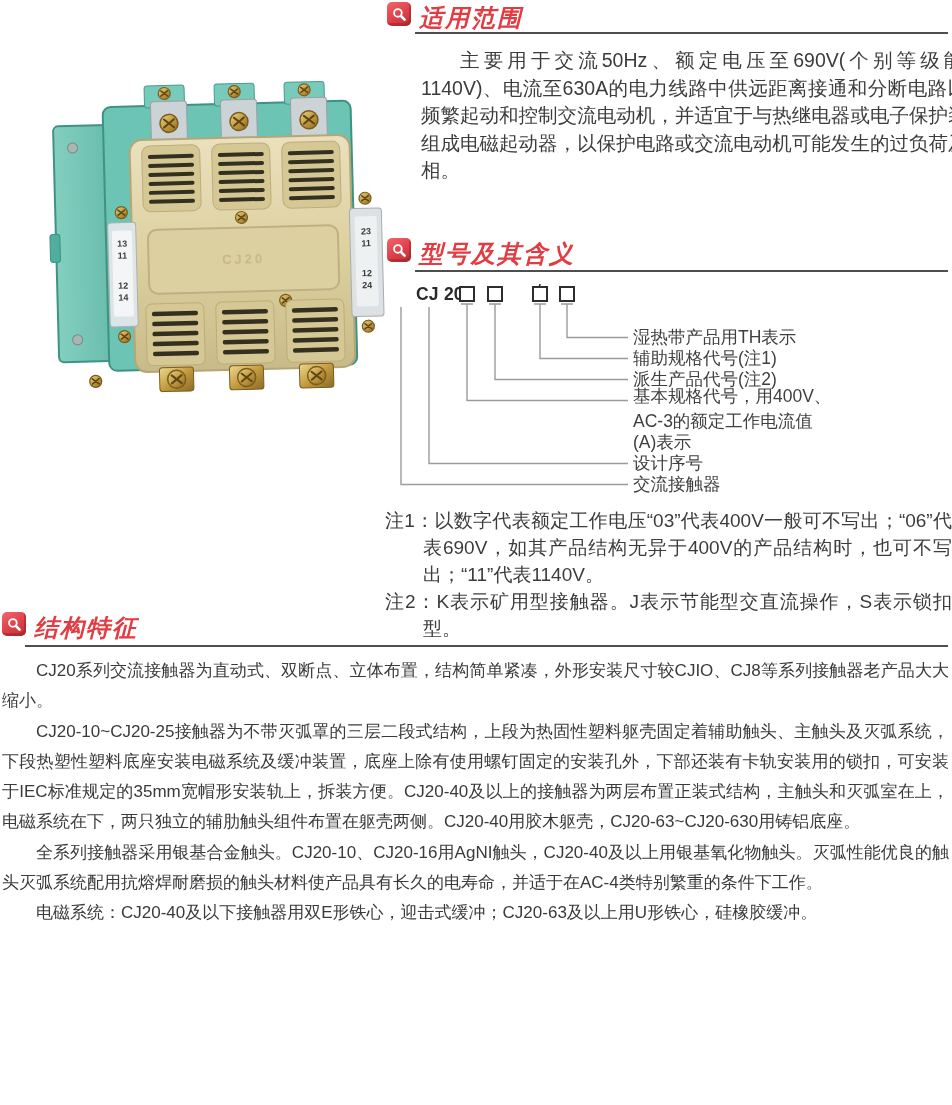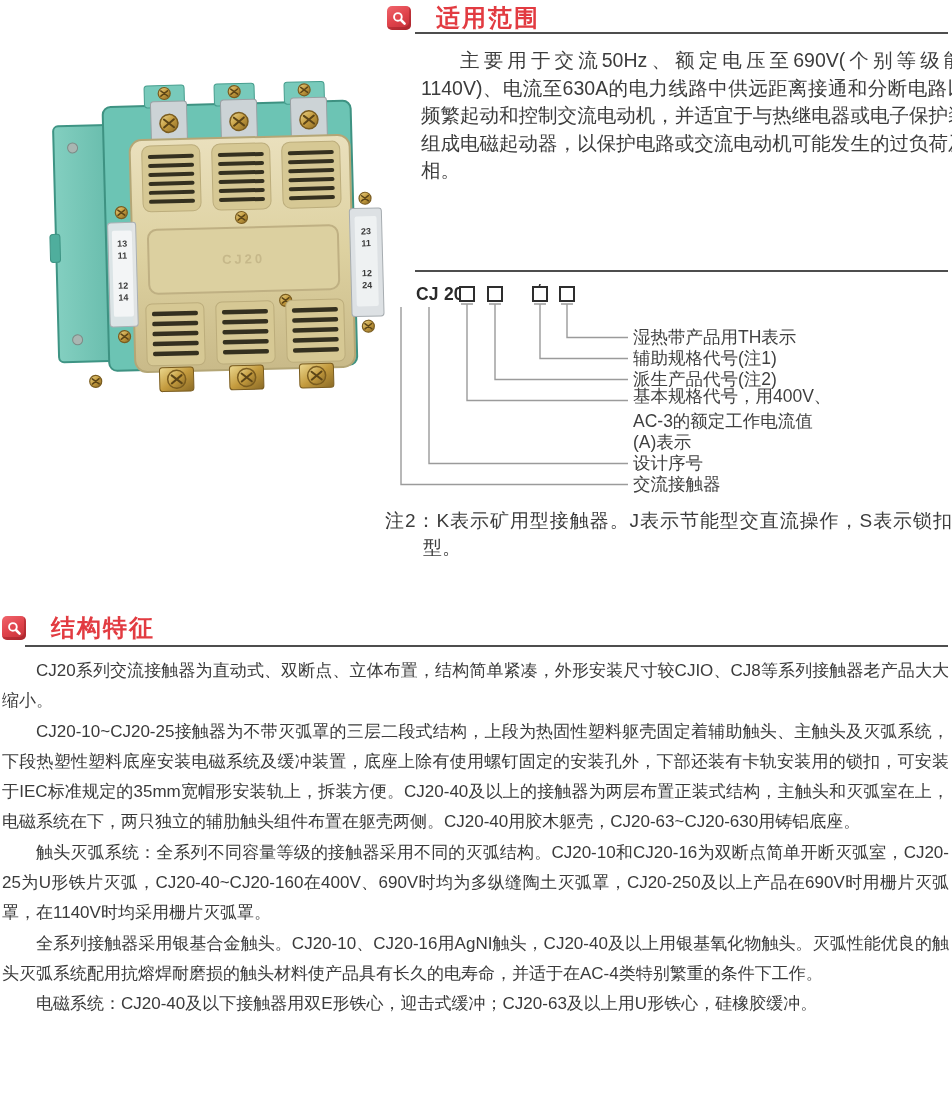--- a/index.html
+++ b/index.html
@@ -1,21 +1,21 @@
 <!DOCTYPE html>
 <html><head>
 <meta charset="utf-8">
 <style>
   * { margin:0; padding:0; box-sizing:border-box; }
   html,body { background:#ffffff; }
   body { font-family:"Liberation Sans", sans-serif; }
   .page { position:relative; width:952px; height:1105px; background:#fff; overflow:hidden; color:#3b3b3b; }
 
   
-  .hdr { position:absolute; display:flex; align-items:center; gap:25px; }
+  .hdr { position:absolute; display:flex; gap:8px;font-style:italic; }
   .sec-icon { width:24px; height:24px; border-radius:5px; flex:0 0 24px;
     background:linear-gradient(150deg,#f0666d 0%,#e0434b 50%,#c23038 100%);
     display:flex; align-items:center; justify-content:center;
     box-shadow:inset -2px -3px 0 rgba(130,20,25,.35); }
   .sec-title { font-size:24px; font-weight:600; color:#e23b41; letter-spacing:2px; white-space:nowrap; }
   .rule { position:absolute; height:2px; background:#4e4e4e; }
 
   
   .scope-body { position:absolute; left:385px; top:47px; width:566px;
     font-size:19.5px; line-height:27.6px; text-align:justify; text-indent:2em; color:#3c3c3c;margin-left:36px; }
@@ -179,20 +179,29 @@
       <svg width="15" height="15" viewBox="0 0 16 16">
           <circle cx="6.3" cy="6.3" r="4.1" fill="none" stroke="#fff" stroke-width="2"></circle>
           <line x1="9.6" y1="9.6" x2="13.4" y2="13.4" stroke="#fff" stroke-width="2.8" stroke-linecap="round"></line>
         </svg>
     </span>
     <span class="sec-title">适用范围</span>
   </div>
   <div class="rule" style="left:415px; top:32px; width:533px;"></div>
   <div class="scope-body">主要用于交流50Hz、额定电压至690V(个别等级能至1140V)、电流至630A的电力线路中供远距离接通和分断电路以及频繁起动和控制交流电动机，并适宜于与热继电器或电子保护装置组成电磁起动器，以保护电路或交流电动机可能发生的过负荷及断相。</div>
 
+  <div class="hdr" style="left:387px; top:238px;">
+    <span class="sec-icon">
+      <svg width="15" height="15" viewBox="0 0 16 16">
+          <circle cx="6.3" cy="6.3" r="4.1" fill="none" stroke="#fff" stroke-width="2"></circle>
+          <line x1="9.6" y1="9.6" x2="13.4" y2="13.4" stroke="#fff" stroke-width="2.8" stroke-linecap="round"></line>
+        </svg>
+    </span>
+    <span class="sec-title">型号及其含义</span>
+  </div>
   <div class="rule" style="left:415px; top:270px; width:533px;"></div>
 
   <span class="code-frag" style="left:393px; top:284px;">CJ</span>
   <span class="code-frag" style="left:421px; top:284px;">20</span>
   <span class="code-frag" style="left:443px; top:278px;">-</span>
   <span class="code-box" style="left:459px; top:286px;"></span>
   <span class="code-box" style="left:487px; top:286px;"></span>
   <span class="code-frag" style="left:512px; top:282px; font-size:21px; font-weight:400;">/</span>
   <span class="code-box" style="left:532px; top:286px;"></span>
   <span class="code-box" style="left:559px; top:286px;"></span>
@@ -211,35 +220,35 @@
   <div class="dlabel" style="top:327px;">湿热带产品用TH表示</div>
   <div class="dlabel" style="top:348px;">辅助规格代号(注1)</div>
   <div class="dlabel" style="top:369px;">派生产品代号(注2)</div>
   <div class="dlabel" style="top:386px;">基本规格代号，用400V、</div>
   <div class="dlabel" style="top:411px;">AC-3的额定工作电流值</div>
   <div class="dlabel" style="top:432px;">(A)表示</div>
   <div class="dlabel" style="top:453px;">设计序号</div>
   <div class="dlabel" style="top:474px;">交流接触器</div>
 
   <div class="notes">
+    <p class="note"><span>注1：</span><span>以数字代表额定工作电压“03”代表400V一般可不写出；“06”代表690V，如其产品结构无异于400V的产品结构时，也可不写出；“11”代表1140V。</span></p>
     <p class="note"><span>注2：</span><span>K表示矿用型接触器。J表示节能型交直流操作，S表示锁扣型。</span></p>
   </div>
 
   <div class="hdr" style="left:2px; top:612px;">
     <span class="sec-icon">
       <svg width="15" height="15" viewBox="0 0 16 16">
           <circle cx="6.3" cy="6.3" r="4.1" fill="none" stroke="#fff" stroke-width="2"></circle>
           <line x1="9.6" y1="9.6" x2="13.4" y2="13.4" stroke="#fff" stroke-width="2.8" stroke-linecap="round"></line>
         </svg>
     </span>
     <span class="sec-title">结构特征</span>
   </div>
   <div class="rule" style="left:25px; top:645px; width:923px;"></div>
 
   <div class="struct-body">
     <p>CJ20系列交流接触器为直动式、双断点、立体布置，结构简单紧凑，外形安装尺寸较CJIO、CJ8等系列接触器老产品大大缩小。</p>
     <p>CJ20-10~CJ20-25接触器为不带灭弧罩的三层二段式结构，上段为热固性塑料躯壳固定着辅助触头、主触头及灭弧系统，下段热塑性塑料底座安装电磁系统及缓冲装置，底座上除有使用螺钉固定的安装孔外，下部还装有卡轨安装用的锁扣，可安装于IEC标准规定的35mm宽帽形安装轨上，拆装方便。CJ20-40及以上的接触器为两层布置正装式结构，主触头和灭弧室在上，电磁系统在下，两只独立的辅肋触头组件布置在躯壳两侧。CJ20-40用胶木躯壳，CJ20-63~CJ20-630用铸铝底座。</p>
-    <p>触头灭弧系统：全系列不同容量等级的接触器采用不同的灭弧结构。CJ20-10和CJ20-16为双断点简单开断灭弧室，CJ20-25为U形铁片灭弧，CJ20-40~CJ20-160在400V、690V时均为多纵缝陶土灭弧罩，CJ20-250及以上产品在690V时用栅片灭弧罩，在1140V时均采用栅片灭弧罩。</p>
     <p>全系列接触器采用银基合金触头。CJ20-10、CJ20-16用AgNI触头，CJ20-40及以上用银基氧化物触头。灭弧性能优良的触头灭弧系统配用抗熔焊耐磨损的触头材料使产品具有长久的电寿命，并适于在AC-4类特别繁重的条件下工作。</p>
     <p>电磁系统：CJ20-40及以下接触器用双E形铁心，迎击式缓冲；CJ20-63及以上用U形铁心，硅橡胶缓冲。</p>
   </div>
 
 </div>
 
 </body></html>

